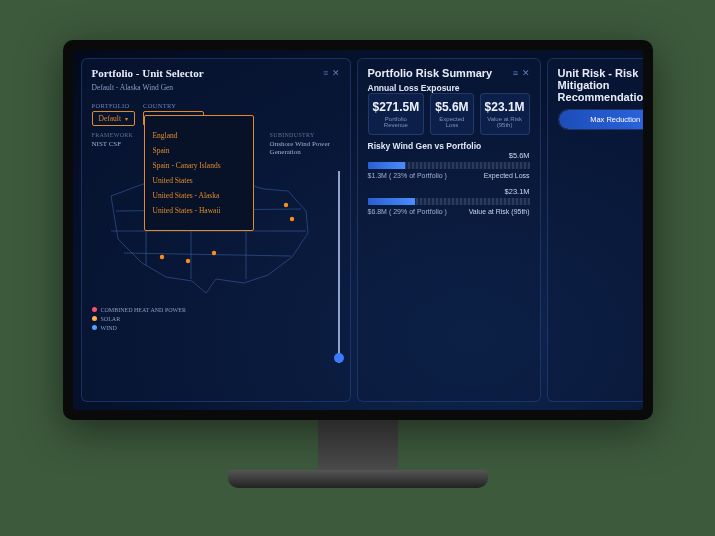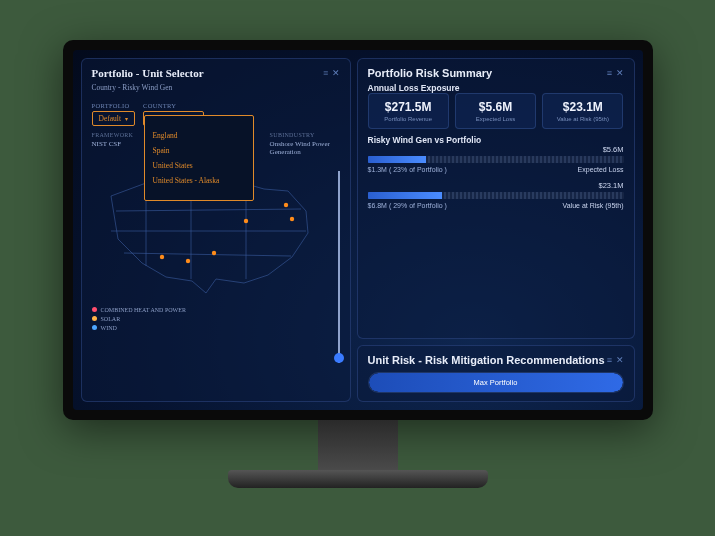--- a/index.html
+++ b/index.html
@@ -45,21 +45,21 @@
   }
 
   .panel {
     background: rgba(10,25,60,0.5);
     border: 1px solid rgba(60,90,160,0.4);
     border-radius: 6px;
     padding: 8px 10px;
     position: relative;
   }
   .left-col { flex: 0 0 270px; display: flex; flex-direction: column; font-family: Liberation Serif, serif; }
-  .right-col { flex: 1; display: flex; flex-direction: column; gap: 6px; }
+  .right-col { flex: 1; display: flex; gap: 6px; }
 
   .panel-head { display: flex; justify-content: space-between; align-items: center; margin-bottom: 4px; }
   .panel-title { font-size: 11px; font-weight: 600; color: #e8edf9; }
   .panel-ctrl { display: flex; gap: 4px; color: #5e7db8; }
   .panel-ctrl span { cursor: pointer; font-size: 9px; }
   .subtitle { color: #8a9cc4; font-size: 7.5px; margin-bottom: 4px; }
 
   
   .sel-row { display: flex; gap: 8px; margin-top: 6px; }
   .sel-group { display: flex; flex-direction: column; gap: 2px; }
@@ -172,21 +172,21 @@
     <div class="screen">
 
       <div class="panel left-col">
         <div class="panel-head">
           <div class="panel-title">Portfolio - Unit Selector</div>
           <div class="panel-ctrl">
             <span>≡</span>
             <span>✕</span>
           </div>
         </div>
-        <div class="subtitle">Country - Risky Wind Gen</div>
+        <div class="subtitle">Default - Alaska Wind Gen</div>
 
         <div class="sel-row">
           <div class="sel-group">
             <div class="sel-label">Portfolio</div>
             <div class="sel-box">
               <span>Default</span>
               <span class="chev">▾</span>
             </div>
           </div>
           <div class="sel-group">
@@ -194,22 +194,24 @@
             <div class="sel-box">
               <span>United States</span>
               <span class="chev">▾</span>
             </div>
           </div>
         </div>
 
         <div class="dropdown">
           <div>England</div>
           <div>Spain</div>
+          <div>Spain - Canary Islands</div>
           <div>United States</div>
           <div>United States - Alaska</div>
+          <div>United States - Hawaii</div>
         </div>
 
         <div class="taxonomy">
           <div class="tax-col">
             <div class="tax-h">Framework</div>
             <div class="tax-v">NIST CSF</div>
           </div>
           <div class="tax-col" style="margin-left:60px;">
             <div class="tax-h">Industry</div>
             <div class="tax-v">Electricity</div>
@@ -310,21 +312,21 @@
 
         <div class="panel">
           <div class="panel-head">
             <div class="panel-title">Unit Risk - Risk Mitigation Recommendations</div>
             <div class="panel-ctrl">
               <span>≡</span>
               <span>✕</span>
             </div>
           </div>
           <div class="tabbar">
-            <div class="tab active">Max Portfolio</div>
+            <div class="tab active">Max Reduction</div>
           </div>
         </div>
 
       </div>
     </div>
   </div>
   <div class="stand-neck"></div>
   <div class="stand-base"></div>
 </div>
 

